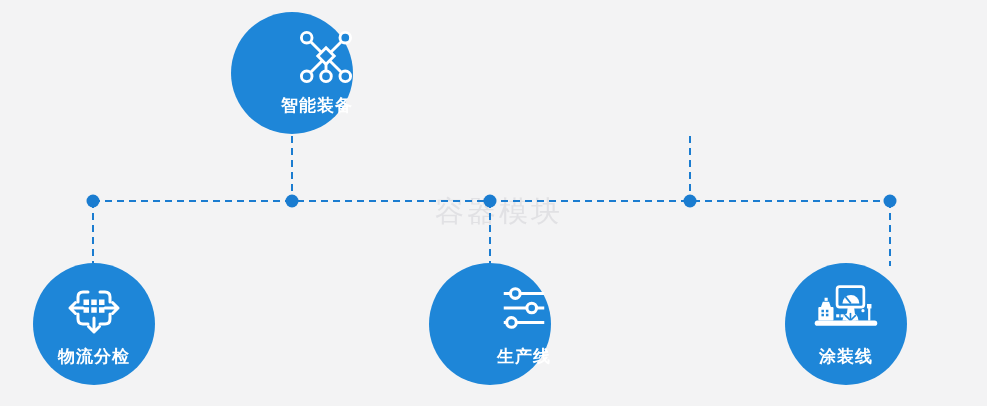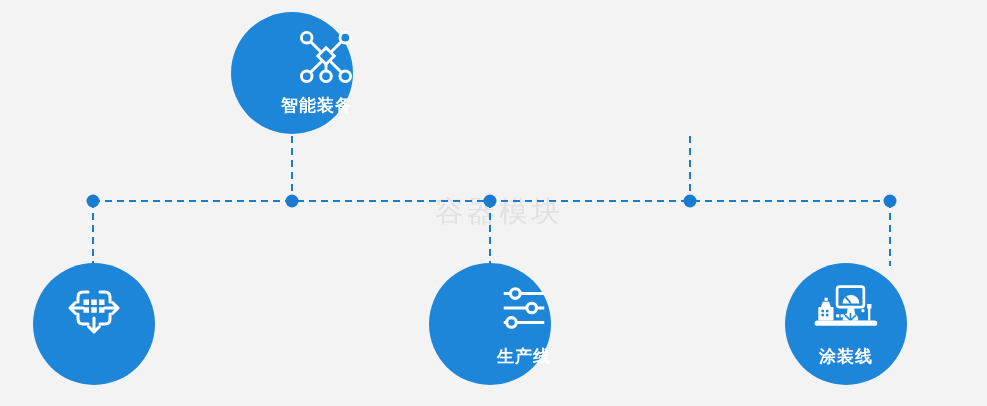--- a/index.html
+++ b/index.html
@@ -139,20 +139,21 @@
         <g class="fw">
           <rect x="17.5" y="19.5" width="5.5" height="5.5"></rect>
           <rect x="25.25" y="19.5" width="5.5" height="5.5"></rect>
           <rect x="33" y="19.5" width="5.5" height="5.5"></rect>
           <rect x="17.5" y="27.25" width="5.5" height="5.5"></rect>
           <rect x="25.25" y="27.25" width="5.5" height="5.5"></rect>
           <rect x="33" y="27.25" width="5.5" height="5.5"></rect>
         </g>
       </svg>
     </span>
+    <div class="node-label">物流分检</div>
   </div>
 
   <div class="node" style="left:429px;top:263px;align-items:flex-end;">
     <span class="icon">
       <svg width="54" height="54" viewBox="0 0 56 56">
         <g class="sw" stroke-width="3.2">
           <line x1="7" y1="13" x2="49" y2="13"></line>
           <line x1="7" y1="28" x2="49" y2="28"></line>
           <line x1="7" y1="43" x2="49" y2="43"></line>
         </g>

